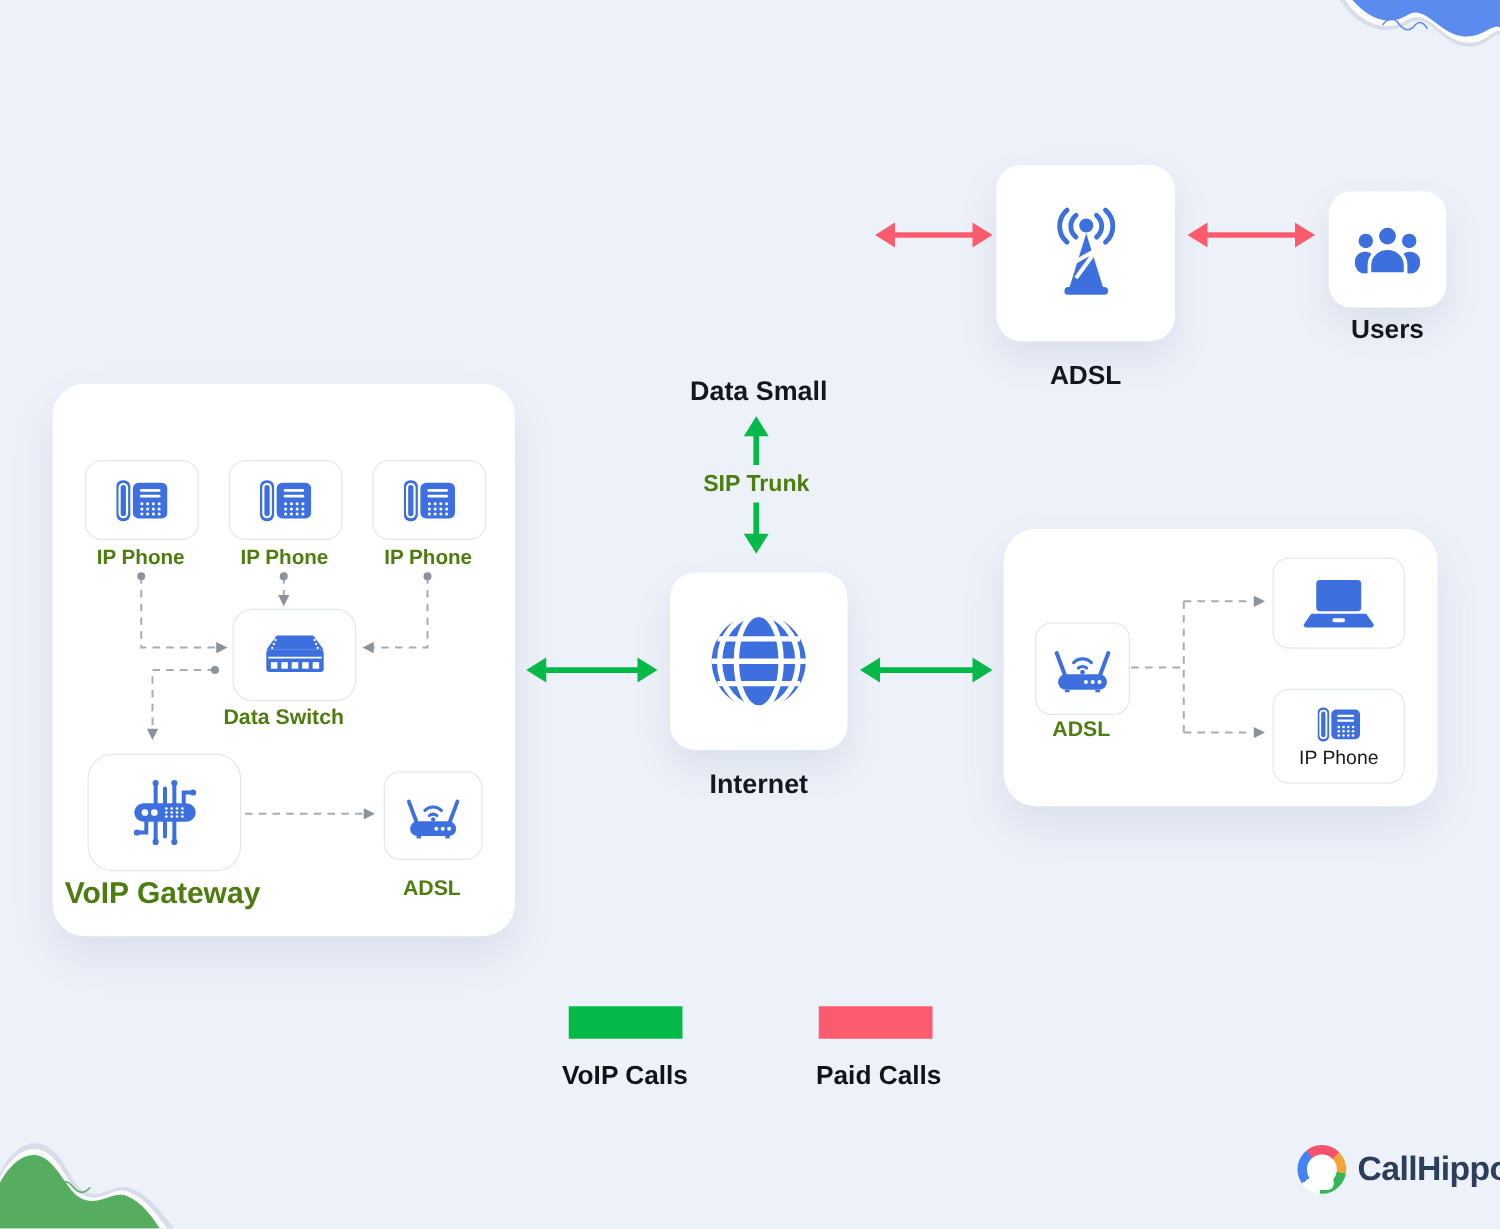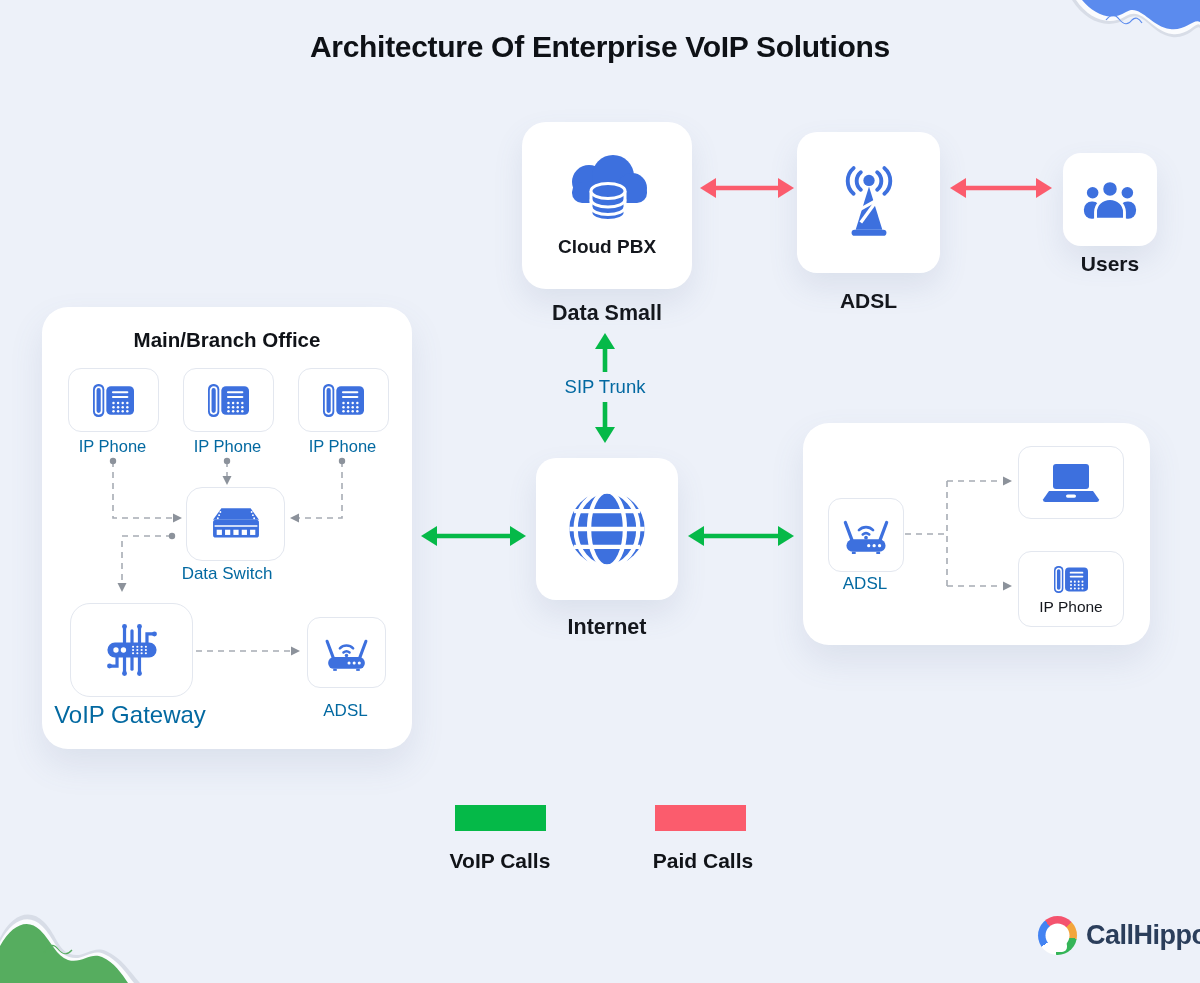--- a/index.html
+++ b/index.html
@@ -23,21 +23,21 @@
   .container-card{
     position:absolute;background:#fff;border-radius:26px;
     box-shadow:0 16px 34px rgba(90,110,150,.12);
   }
 
   .title{
     left:0;right:0;top:30px;font-size:30px;font-weight:800;color:#0E1116;
     letter-spacing:-.3px;text-align:center;
   }
   .node-label{position:absolute;font-weight:600;color:#14171D;text-align:center;line-height:1.1;}
-  .small-label{position:absolute;font-weight:400;color:#0369a1;text-align:center;line-height:1.1;}
+  .small-label{position:absolute;font-weight:700;color:#4d7c0f;text-align:center;line-height:1.1;}
 
   .office-title{position:absolute;font-size:20.5px;font-weight:600;color:#101318;text-align:center;}
 
   .legend-swatch{position:absolute;width:91px;height:26px;}
   .swatch-green{background:#05B948;}
   .swatch-red{background:#FB5C6D;}
   .legend-label{position:absolute;width:140px;font-size:21px;font-weight:600;color:#101318;text-align:center;}
 
   .logo{position:absolute;left:1038px;top:916px;display:flex;align-items:center;gap:9px;}
   .logo-mark{
@@ -71,37 +71,21 @@
     <path d="M32,0 C44,14 60,22 76,12 C90,3 100,26 120,29 C136,31 144,18 150,22 L150,0 Z" fill="#5B8BEE"></path>
     <path d="M56,20 q7,-9 13,-1 q7,9 13,1 q5,-5 10,3" stroke="#5B8BEE" stroke-width="1.2" fill="none"></path>
   </svg>
   <svg class="blob" style="left:0;bottom:0" width="165" height="85" viewBox="0 0 165 85">
     <path d="M0,40 C12,16 30,10 44,24 C56,36 58,52 70,56 C84,61 92,47 106,53 C122,60 130,74 140,85 L0,85 Z" fill="#D8DDE7"></path>
     <path d="M0,44 C12,21 29,15 42,28 C54,40 57,55 69,59 C83,64 91,50 104,56 C118,62 126,75 134,85 L0,85 Z" fill="#FBFCFE"></path>
     <path d="M0,48 C12,26 28,20 40,32 C52,44 56,58 68,62 C82,66 90,54 102,59 C114,64 122,76 128,85 L0,85 Z" fill="#56AD5F"></path>
     <path d="M44,55 q7,-13 14,-4 q7,9 14,1" stroke="#56AD5F" stroke-width="1.2" fill="none"></path>
   </svg>
 
-  <div class="abs title">Architecture Of Enterprise VoIP Solutions</div>
-
-  <div class="card" style="left:522px;top:122px;width:170px;height:167px;border-radius:24px;">
-    <svg width="92" height="70" viewBox="0 0 92 70">
-      <g fill="#3D70DE">
-        <circle cx="28" cy="28" r="17"></circle>
-          <circle cx="52" cy="22" r="21"></circle>
-        <circle cx="71" cy="34" r="15"></circle>
-          <rect x="11" y="28" width="75" height="21" rx="10"></rect>
-      </g>
-      <path d="M30,37 v22 a17,7.5 0 0 0 34,0 v-22" fill="#3D70DE" stroke="#fff" stroke-width="3"></path>
-      <ellipse cx="47" cy="37" rx="17" ry="7.5" fill="#3D70DE" stroke="#fff" stroke-width="3"></ellipse>
-      <path d="M30,45.5 a17,7.5 0 0 0 34,0" fill="none" stroke="#fff" stroke-width="3"></path>
-      <path d="M30,53 a17,7.5 0 0 0 34,0" fill="none" stroke="#fff" stroke-width="3"></path>
-    </svg>
-    <div style="font-size:19px;font-weight:600;margin-top:12px;">Cloud PBX</div>
-  </div>
+
   <div class="node-label" style="left:522px;width:170px;top:302px;font-size:21.5px;">Data Small</div>
 
   <div class="card" style="left:797px;top:132px;width:143px;height:141px;border-radius:20px;">
     <svg width="62" height="78" viewBox="0 0 60 76">
       <circle cx="30" cy="16" r="5.5" fill="#3D70DE"></circle>
       <path d="M30,22 L43,64 H17 Z" fill="#3D70DE"></path>
       <g stroke="#fff" stroke-width="3.2">
         <line x1="20" y1="45" x2="38" y2="35"></line>
           <line x1="38" y1="35" x2="22" y2="57"></line>
       </g>
@@ -142,21 +126,20 @@
         <ellipse cx="24" cy="24" rx="17.5" ry="21"></ellipse>
         <line x1="5.6" y1="14" x2="42.4" y2="14"></line>
         <line x1="3" y1="24" x2="45" y2="24"></line>
         <line x1="5.6" y1="34" x2="42.4" y2="34"></line>
       </g>
     </svg>
   </div>
   <div class="node-label" style="left:536px;width:142px;top:616px;font-size:21.5px;">Internet</div>
 
   <div class="container-card" style="left:42px;top:307px;width:370px;height:442px;"></div>
-  <div class="office-title z1" style="left:42px;width:370px;top:328px;">Main/Branch Office</div>
 
   <div class="subcard z1" style="left:68px;top:368px;width:89px;height:62px;">
     <svg width="41" height="35" viewBox="0 0 40 34">
       <rect x="0" y="1" width="11" height="32" rx="5" fill="#3D70DE"></rect>
       <rect x="2.6" y="4" width="5.8" height="26" rx="2.9" fill="none" stroke="#fff" stroke-width="1.7"></rect>
       <rect x="13" y="3" width="27" height="28" rx="4.5" fill="#3D70DE"></rect>
       <g stroke="#fff" stroke-width="2" stroke-linecap="round">
         <line x1="19.5" y1="9" x2="33.5" y2="9"></line>
           <line x1="19.5" y1="13.5" x2="33.5" y2="13.5"></line>
       </g>

